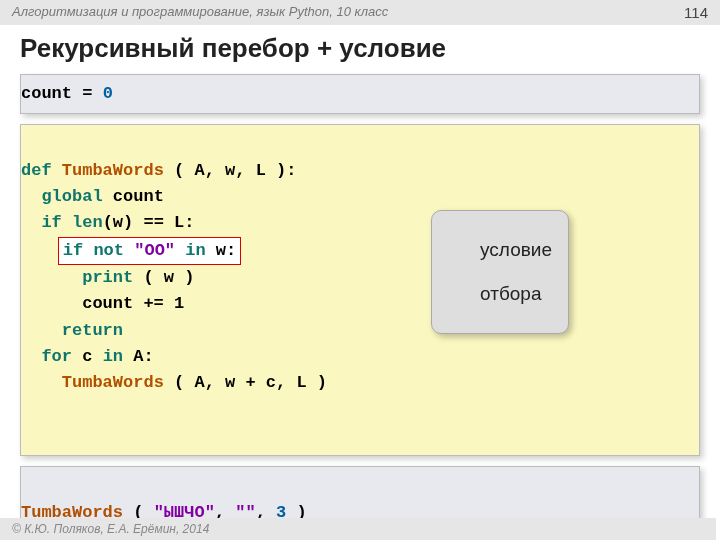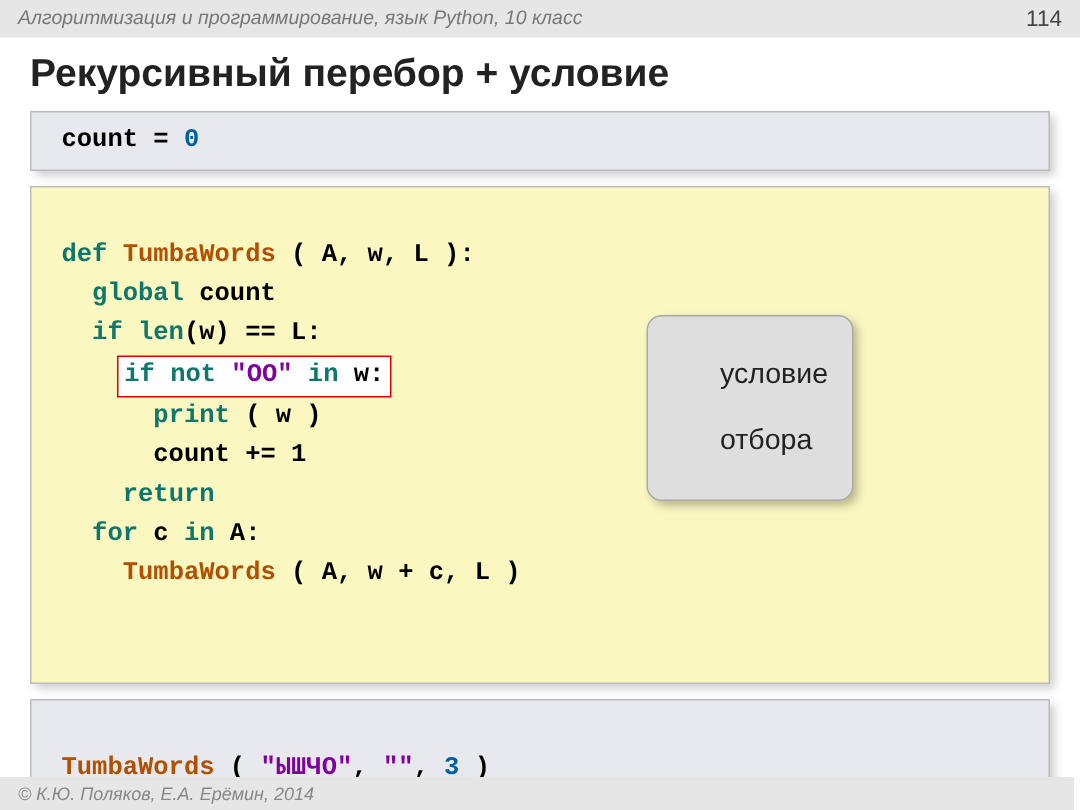--- a/index.html
+++ b/index.html
@@ -21,21 +21,21 @@
   h1 {
     font-size: 26px; font-weight: bold;
     color: #222;
     padding: 8px 20px 10px 20px;
   }
   .content { padding: 0 20px; }
   .codebox {
     border: 1px solid #bbb;
     background: #e8e8ef;
     box-shadow: 3px 3px 6px rgba(0,0,0,0.2);
-    padding: 6px 20px;
+    padding: 6px 0;
     margin-bottom: 10px;
     font-family: "Courier New", monospace;
     font-size: 17px; font-weight: bold;
     line-height: 1.55;
     position: relative;
   }
   .codebox.yellow { background: #fbf7c0; }
   .kw { color: #0f766e; }
   .num { color: #0060a0; }
   .fn { color: #b05000; }

